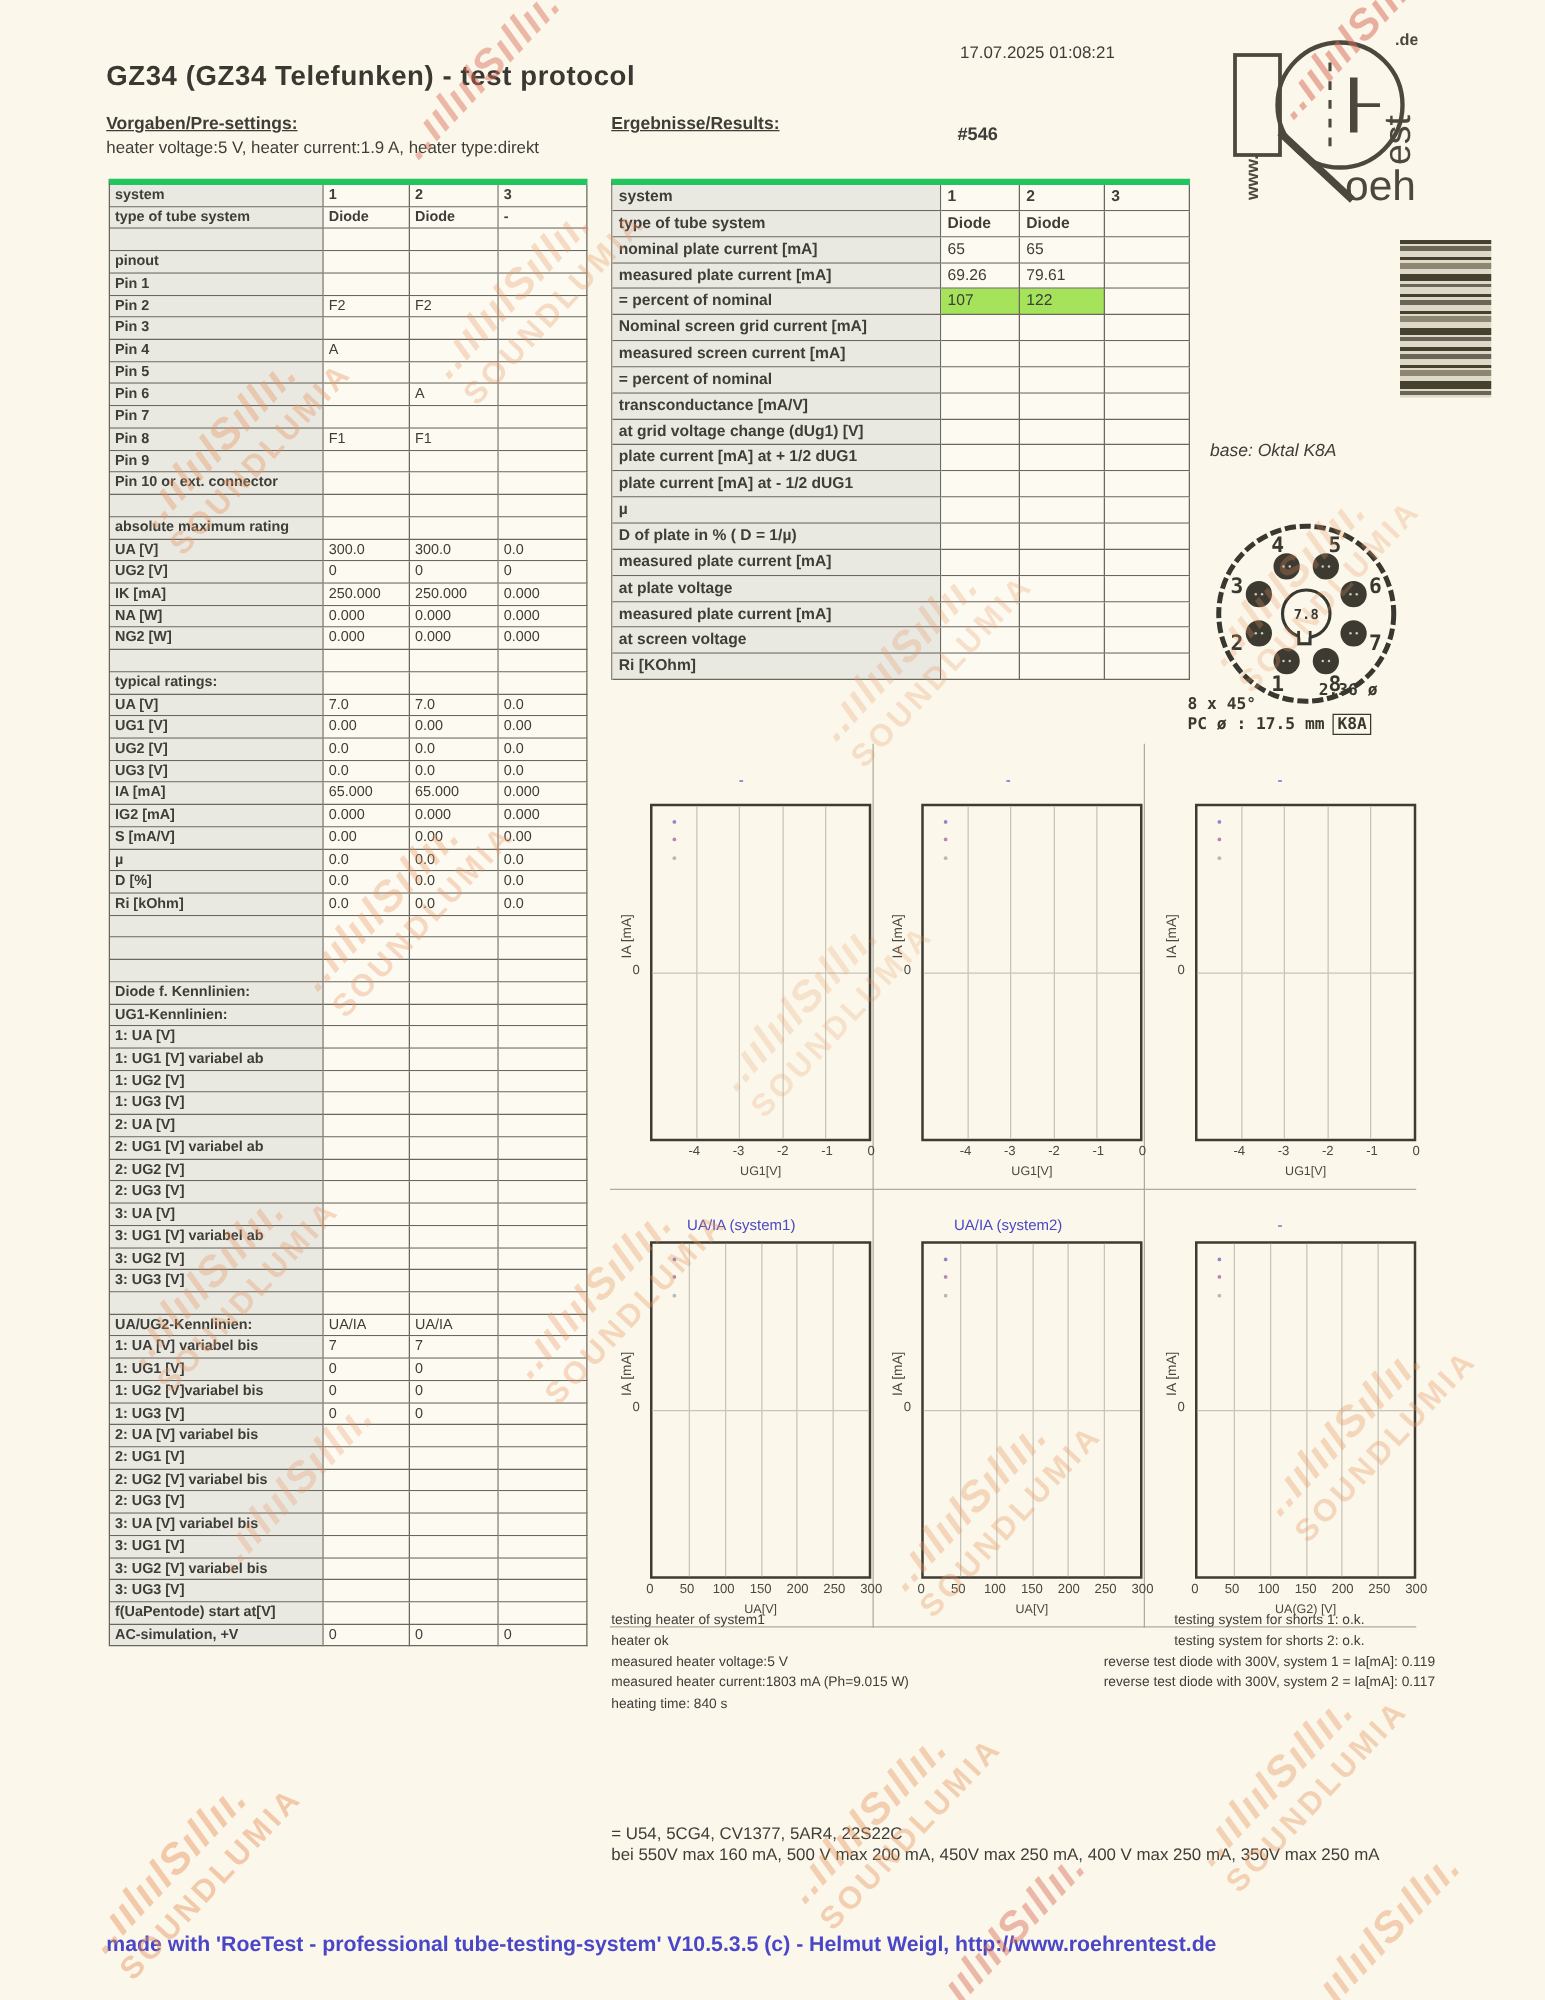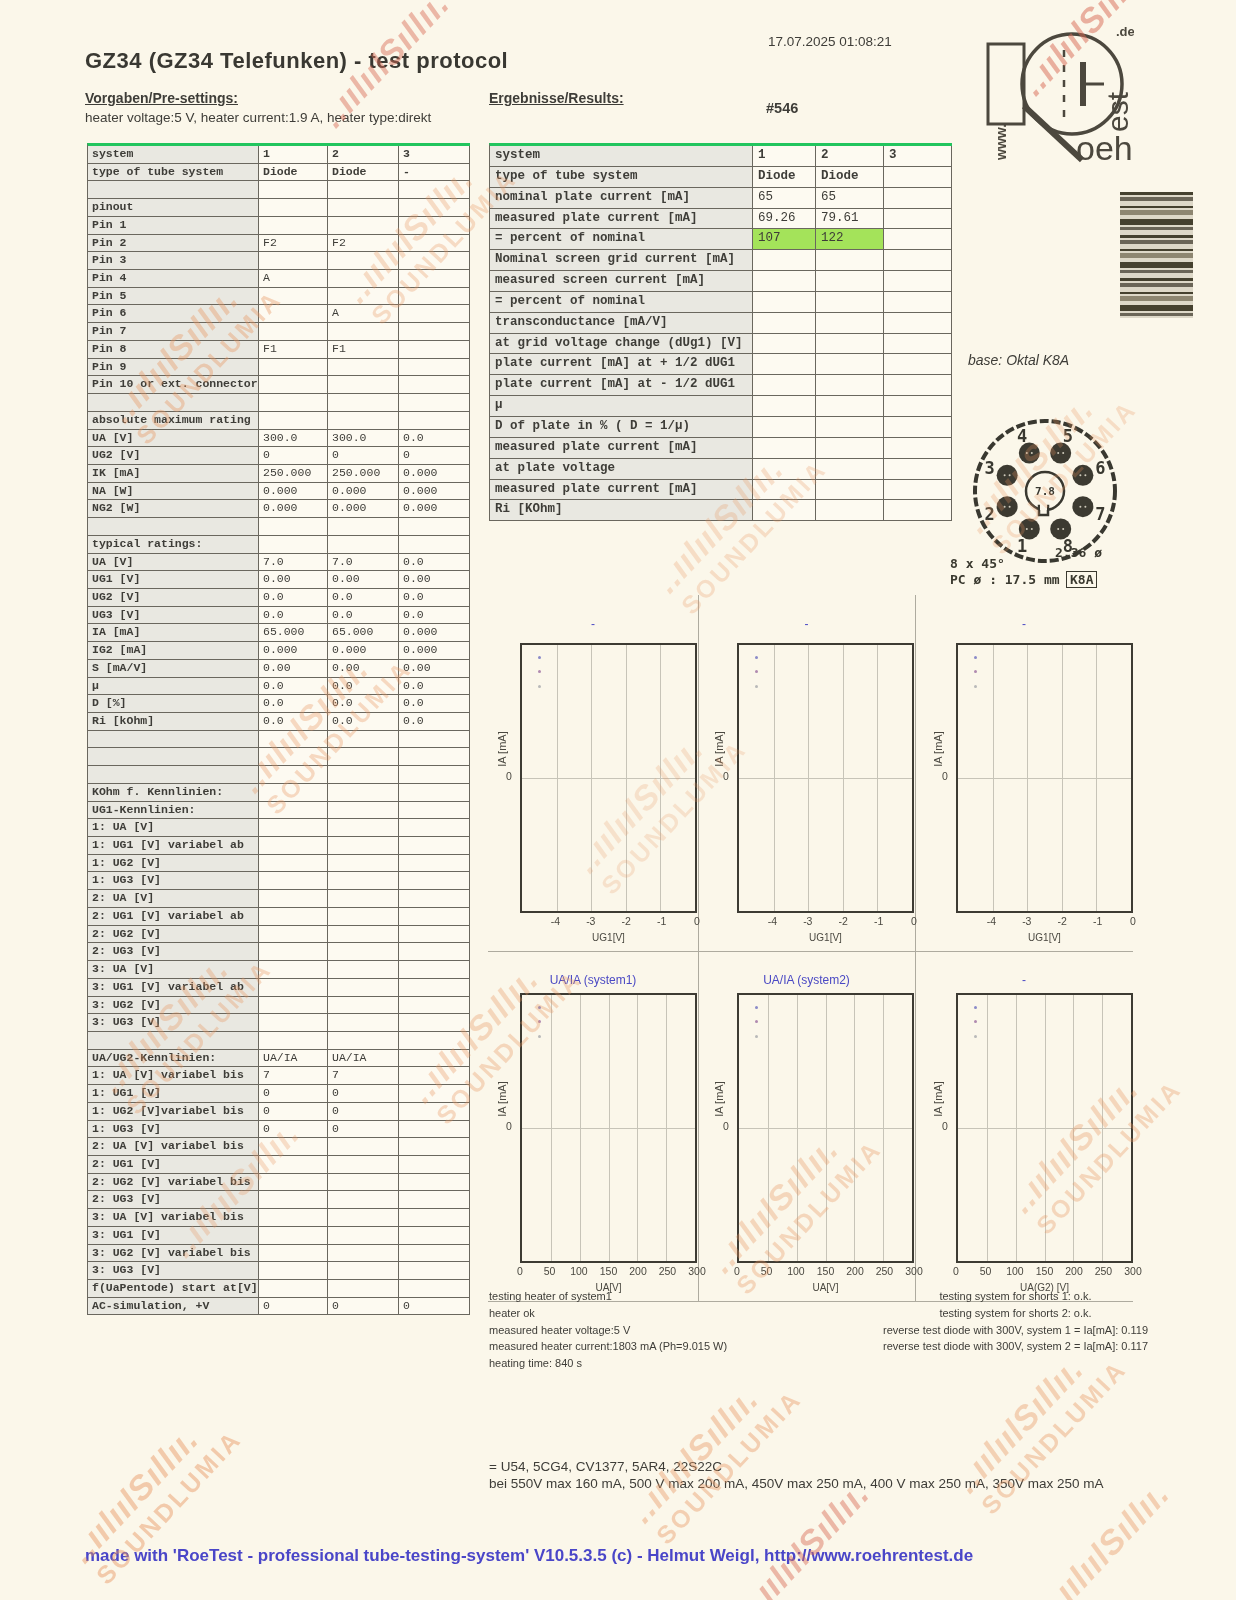--- a/index.html
+++ b/index.html
@@ -10,21 +10,21 @@
   
   #page-title{left:85px;top:48px;font-size:22px;font-weight:bold;color:#393832;letter-spacing:.5px;}
   #datetime{left:768px;top:34px;font-size:13.5px;}
   #serial{left:766px;top:100px;font-size:14.5px;font-weight:bold;}
   .sect-head{font-size:14px;font-weight:bold;text-decoration:underline;}
   #pre-head{left:85px;top:90px;}
   #res-head{left:489px;top:90px;}
   #heater-line{left:85px;top:110px;font-size:13.5px;}
 
   
-  .dtable{position:absolute;border-top:3px solid #22c55e;border-left:1px solid #6a675e;font-family:Liberation Mono, monospace;}
+  .dtable{position:absolute;border-top:5px solid #22c55e;border-left:1px solid #6a675e;}
   .trow{display:flex;}
   .tc{box-sizing:border-box;border-right:1px solid #6a675e;border-bottom:1px solid #6a675e;
       overflow:hidden;white-space:nowrap;}
   .tl{background:#e9e8e1;font-weight:bold;}
   .tv{background:#fdfaf1;}
   .b{font-weight:bold;}
   .hl{background:#a4e35a !important;}
   #pre-table{left:87px;top:143px;}
   #pre-table .trow{height:17.73px;}
   #pre-table .tc{font-size:11.5px;line-height:16.5px;padding-left:4px;}
@@ -335,21 +335,21 @@
         <div class="tc tv"></div>
         <div class="tc tv"></div>
       </div>
       <div class="trow">
         <div class="tc tl"></div>
         <div class="tc tv"></div>
         <div class="tc tv"></div>
         <div class="tc tv"></div>
       </div>
       <div class="trow">
-        <div class="tc tl">KOhm f. Kennlinien:</div>
+        <div class="tc tl">Diode f. Kennlinien:</div>
         <div class="tc tv"></div>
         <div class="tc tv"></div>
         <div class="tc tv"></div>
       </div>
       <div class="trow">
         <div class="tc tl">UG1-Kennlinien:</div>
         <div class="tc tv"></div>
         <div class="tc tv"></div>
         <div class="tc tv"></div>
       </div>
@@ -614,20 +614,26 @@
         <div class="tc tv"></div>
       </div>
       <div class="trow">
         <div class="tc tl">at plate voltage</div>
         <div class="tc tv"></div>
         <div class="tc tv"></div>
         <div class="tc tv"></div>
       </div>
       <div class="trow">
         <div class="tc tl">measured plate current [mA]</div>
+        <div class="tc tv"></div>
+        <div class="tc tv"></div>
+        <div class="tc tv"></div>
+      </div>
+      <div class="trow">
+        <div class="tc tl">at screen voltage</div>
         <div class="tc tv"></div>
         <div class="tc tv"></div>
         <div class="tc tv"></div>
       </div>
       <div class="trow">
         <div class="tc tl">Ri [KOhm]</div>
         <div class="tc tv"></div>
         <div class="tc tv"></div>
         <div class="tc tv"></div>
       </div>

